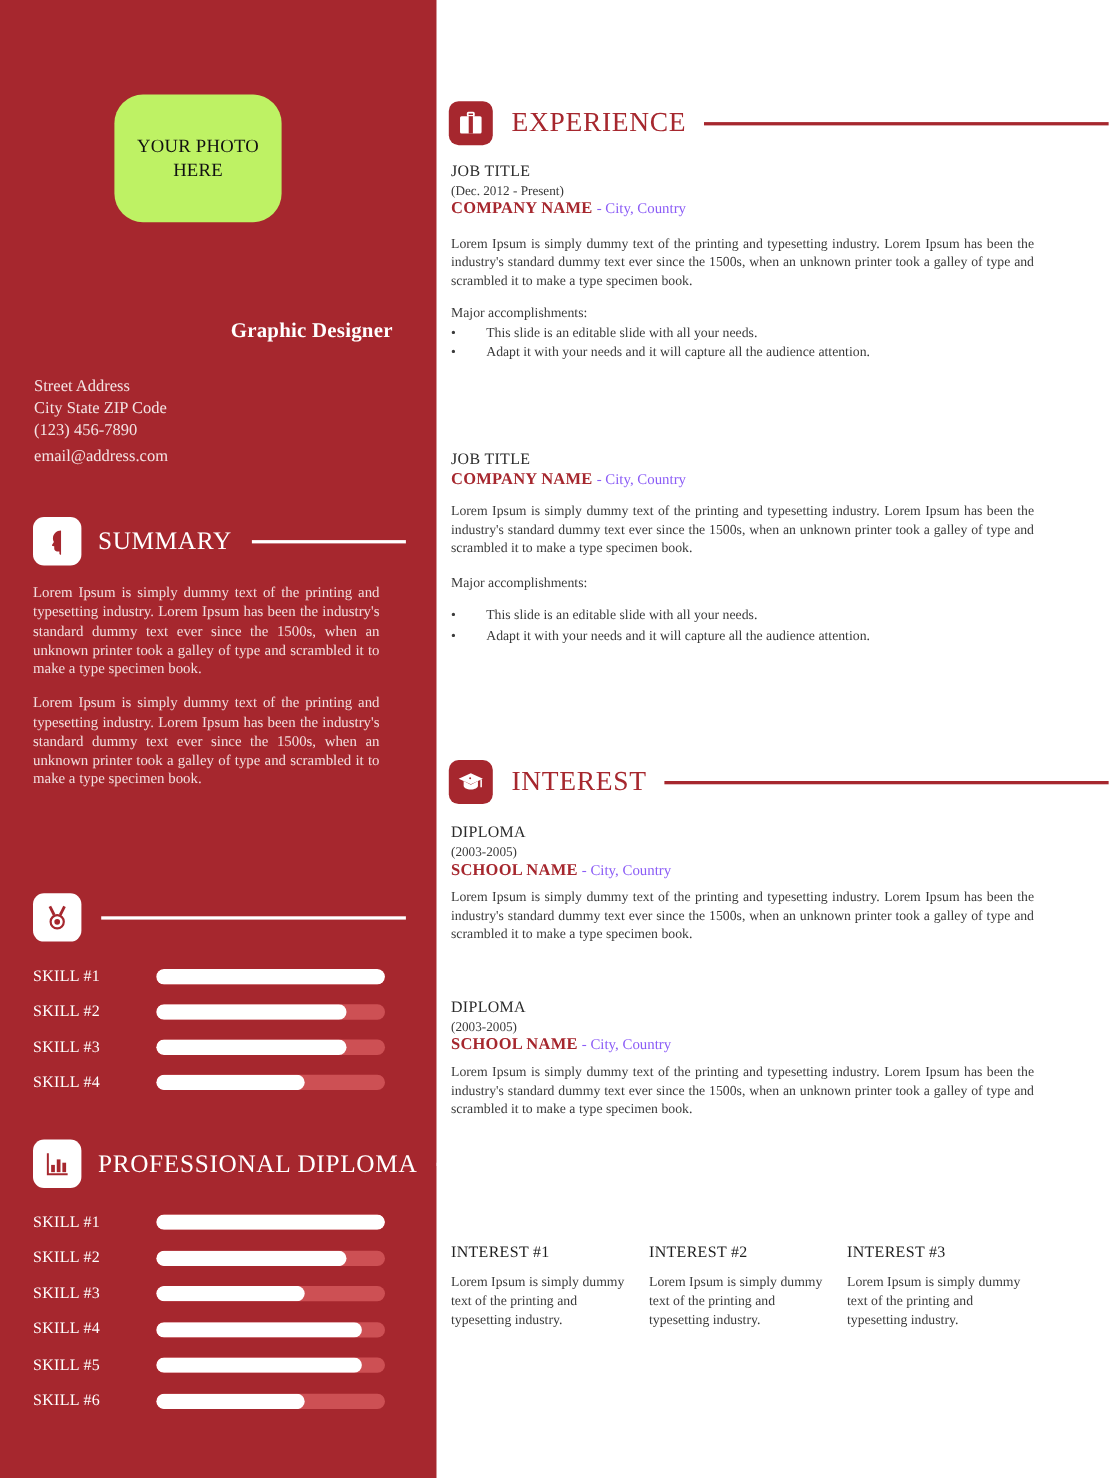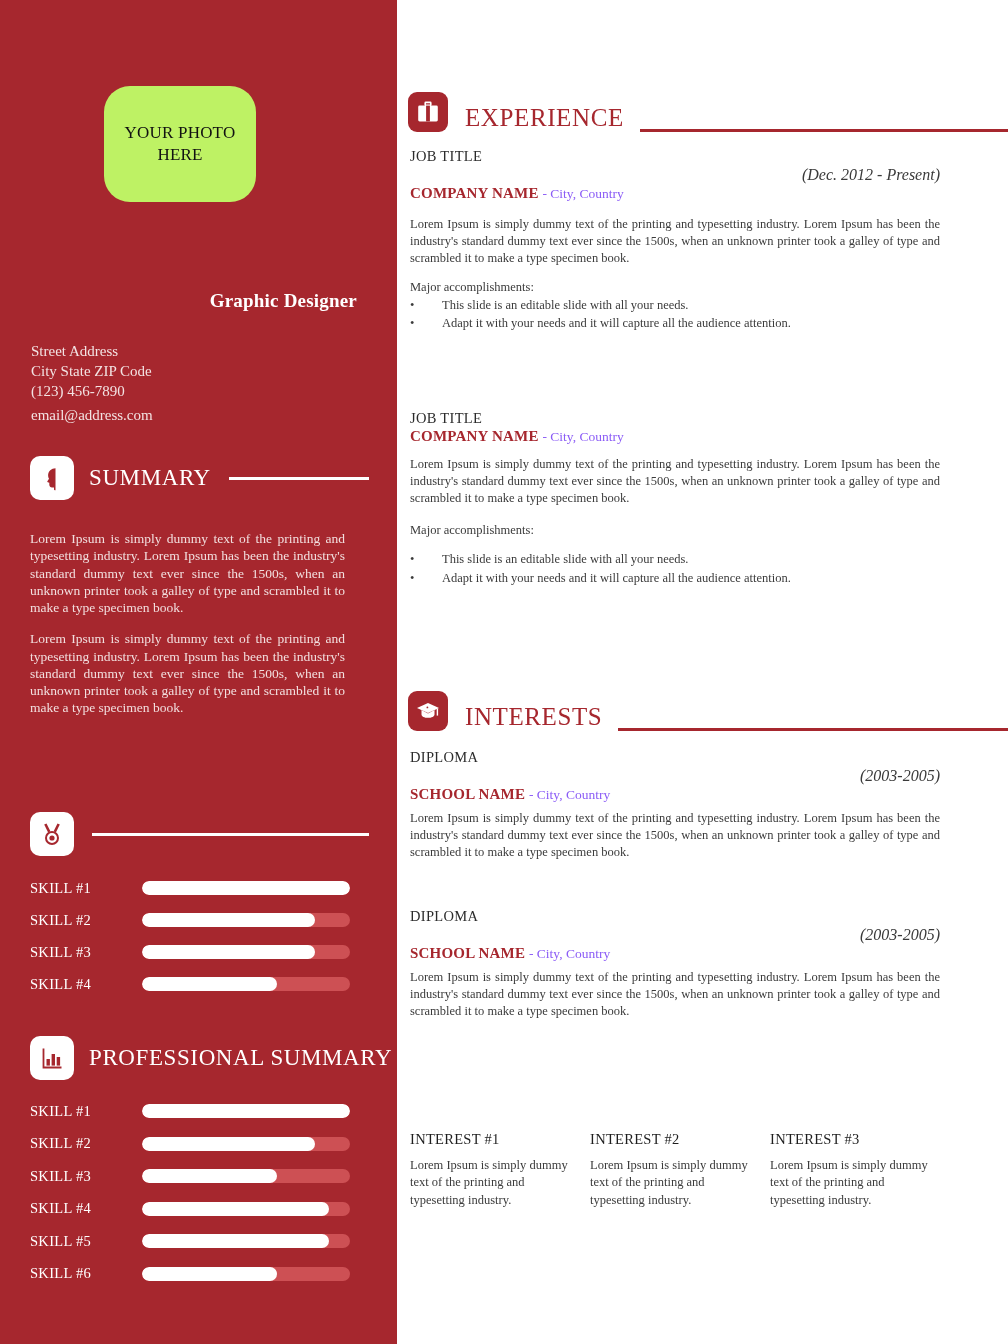--- a/index.html
+++ b/index.html
@@ -168,21 +168,21 @@
     width: 611px;
     height: 1344px;
     background: #ffffff;
   }
 
   .rsec-head {
     position: absolute;
     left: 11px;
     right: 0;
     display: flex;
-    align-items: flex-end;
+    align-items: center;
   }
   .rsec-icon {
     width: 40px; height: 40px;
     background: #A6272E;
     border-radius: 9px;
     flex: 0 0 auto;
     display: flex;
     align-items: center;
     justify-content: center;
   }
@@ -201,25 +201,23 @@
   }
 
   .entry { position: absolute; left: 13px; width: 530px; }
 
   .entry-title {
     font-size: 14.5px;
     color: #2b2b2b;
     letter-spacing: .3px;
   }
   .entry-dates {
-    font-size: 16px;
-    font-style: italic;
+    font-size: 12px;
     color: #3a3a3a;
     margin-top: 1px;
-    text-align: right;
   }
   .entry-org-line { margin-top: 1px; font-size: 15px; }
   .entry-org {
     color: #A6272E;
     font-weight: bold;
     letter-spacing: .2px;
   }
   .entry-loc {
     color: #8b5cf6;
     font-size: 13.5px;
@@ -290,21 +288,21 @@
 
     <div class="person-role">Graphic Designer</div>
 
     <div class="contact-block">
       <div>Street Address</div>
       <div>City State ZIP Code</div>
       <div>(123) 456-7890</div>
     </div>
     <div class="contact-email">email@address.com</div>
 
-    <div class="lsec-head" style="top:456px;">
+    <div class="lsec-head" style="top:470px;">
       <span class="lsec-icon">
         <svg width="28" height="28" viewBox="0 0 28 28">
           <path d="M17.5 4.2c-4.0 0-7.4 3.0-7.4 7.2 0 1.3.3 2.4.9 3.4l-1.6 2.5c-.3.4-.1.9.4 1l1.5.35v2.1c0 1.5 1.2 2.7 2.7 2.7h2.0v2.0c0 .5.4.8.9.8h.6V4.2z" fill="#A6272E"></path>
         </svg>
       </span>
       <span class="lsec-title">SUMMARY</span>
       <span class="lsec-rule"></span>
     </div>
 
     <div class="summary-body" style="top:530px;">
@@ -353,21 +351,21 @@
 
     <div class="lsec-head" style="top:1036px;">
       <span class="lsec-icon">
         <svg width="28" height="28" viewBox="0 0 28 28">
           <path d="M5.5 4.5 v19 h18" fill="none" stroke="#A6272E" stroke-width="1.8"></path>
           <rect x="8.5" y="15" width="3.4" height="6.6" fill="#A6272E"></rect>
           <rect x="13.6" y="10" width="3.4" height="11.6" fill="#A6272E"></rect>
           <rect x="18.7" y="13" width="3.4" height="8.6" fill="#A6272E"></rect>
         </svg>
       </span>
-      <span class="lsec-title">PROFESSIONAL SUMMARY</span>
+      <span class="lsec-title">PROFESSIONAL DIPLOMA</span>
       <span class="lsec-rule"></span>
     </div>
 
     <div id="professional-skills-list">
         <div class="skill-row" style="top: 1101px;">
           <span class="skill-label">SKILL #1</span>
           <span class="skill-track">
             <span class="skill-fill" style="width: 100%;"></span>
           </span>
         </div>
@@ -461,21 +459,21 @@
 
     <div class="rsec-head" style="top:691px;">
       <span class="rsec-icon">
         <svg width="26" height="26" viewBox="0 0 26 26">
           <path d="M13 5.0 L24 10.0 L13 15.0 L2 10.0 Z" fill="#ffffff"></path>
           <path d="M6.5 12.0 v4.4 c0 1.9 2.9 3.4 6.5 3.4 s6.5 -1.5 6.5 -3.4 v-4.4 L13 15.4 Z" fill="#ffffff"></path>
           <path d="M22.4 10.6 v7.0" stroke="#ffffff" stroke-width="1.4" fill="none"></path>
           <circle cx="12.4" cy="9.4" r="0.9" fill="#A6272E"></circle>
         </svg>
       </span>
-      <span class="rsec-title">INTERESTS</span>
+      <span class="rsec-title">INTEREST</span>
       <span class="rsec-rule"></span>
     </div>
 
     <div class="entry" style="top:749px;">
       <div class="entry-title">DIPLOMA</div>
       <div class="entry-dates">(2003-2005)</div>
       <div class="entry-org-line">
         <span class="entry-org">SCHOOL NAME</span>
         <span class="entry-loc">- City, Country</span>
       </div>

